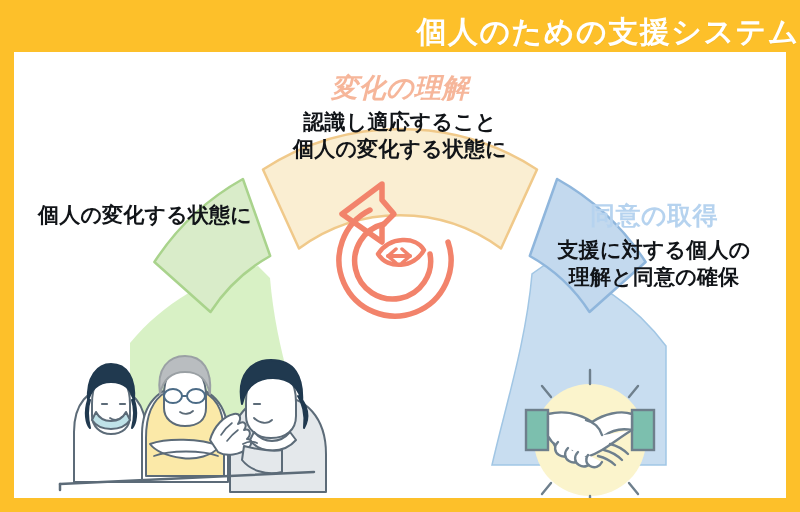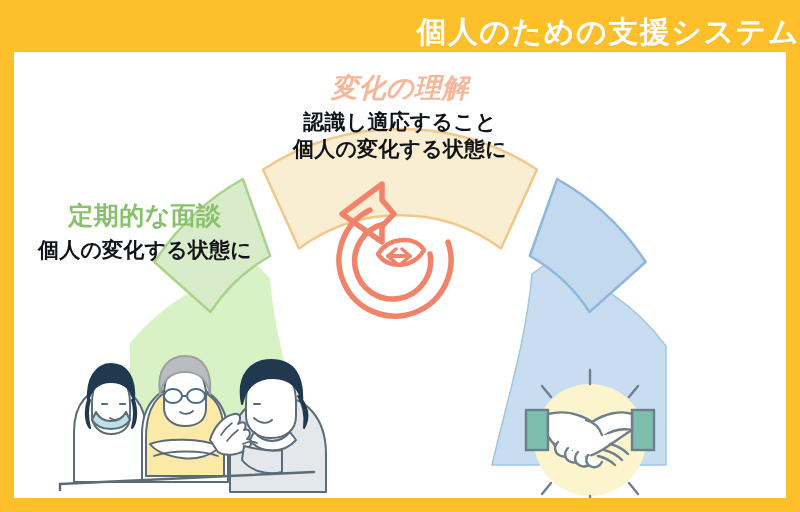--- a/index.html
+++ b/index.html
@@ -285,19 +285,23 @@
       </g>
     </svg>
 
     <div class="block" id="block-center">
       <p class="heading">変化の理解</p>
       <p class="body">認識し適応すること</p>
       <p class="body">個人の変化する状態に</p>
     </div>
 
     <div class="block" id="block-left">
-      <p class="heading">定期的な面談</p>
       <p class="body">個人の変化する状態に</p>
     </div>
 
+    <div class="block" id="block-right">
+      <p class="heading">同意の取得</p>
+      <p class="body">支援に対する個人の</p>
+      <p class="body">理解と同意の確保</p>
+    </div>
 
   </div>
 </div>
 
 </body></html>

